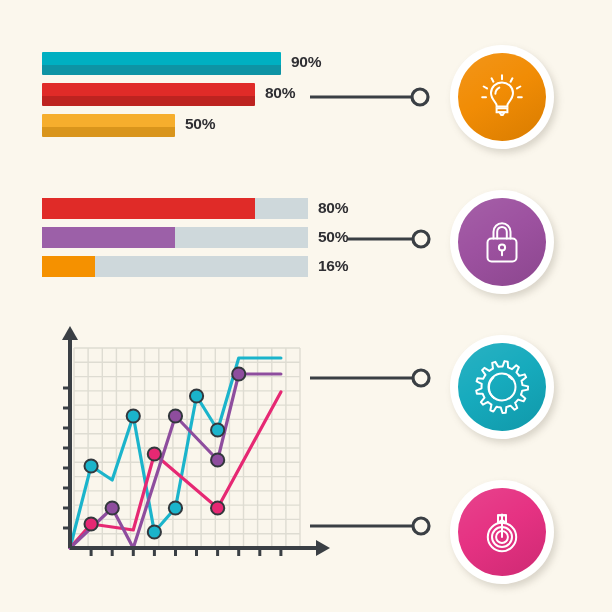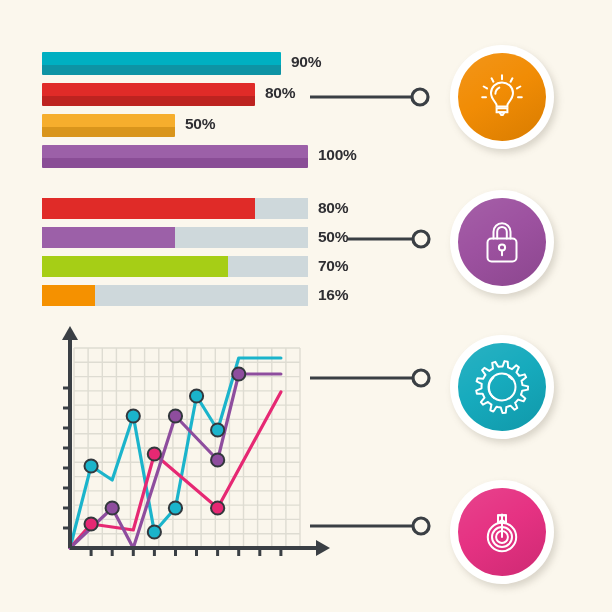--- a/index.html
+++ b/index.html
@@ -93,52 +93,39 @@
     </div>
 
     <div class="row1">
       <div class="bar1" id="s-bar-2" style="width: 133px;">
         <div class="lite" id="s-lite-2" style="background: rgb(246, 174, 45);"></div>
         <div class="dark" id="s-dark-2" style="background: rgb(217, 149, 28);"></div>
       </div>
       <span class="lbl1" id="s-lbl-2" style="left: 143px;">50%</span>
     </div>
 
-    <div class="row1">
-      <div class="bar1" id="s-bar-3" style="width: 266px;">
-        <div class="lite" id="s-lite-3" style="background: rgb(156, 96, 168);"></div>
-        <div class="dark" id="s-dark-3" style="background: rgb(138, 77, 150);"></div>
-      </div>
-      <span class="lbl1" id="s-lbl-3" style="left: 276px;">100%</span>
-    </div>
 
   </div>
 
   <div class="barset2">
 
     <div class="row2">
       <div class="track2" id="p-trk-0" style="background: rgb(206, 216, 219);">
         <div class="fill2" id="p-fill-0" style="width: 213px; background: rgb(224, 43, 40);"></div>
       </div>
       <span class="lbl2">80%</span>
     </div>
 
     <div class="row2">
       <div class="track2" id="p-trk-1" style="background: rgb(206, 216, 219);">
         <div class="fill2" id="p-fill-1" style="width: 133px; background: rgb(156, 96, 168);"></div>
       </div>
       <span class="lbl2">50%</span>
     </div>
 
-    <div class="row2">
-      <div class="track2" id="p-trk-2" style="background: rgb(206, 216, 219);">
-        <div class="fill2" id="p-fill-2" style="width: 186px; background: rgb(166, 206, 22);"></div>
-      </div>
-      <span class="lbl2">70%</span>
-    </div>
 
     <div class="row2">
       <div class="track2" id="p-trk-3" style="background: rgb(206, 216, 219);">
         <div class="fill2" id="p-fill-3" style="width: 53px; background: rgb(245, 145, 0);"></div>
       </div>
       <span class="lbl2">16%</span>
     </div>
 
   </div>
 

